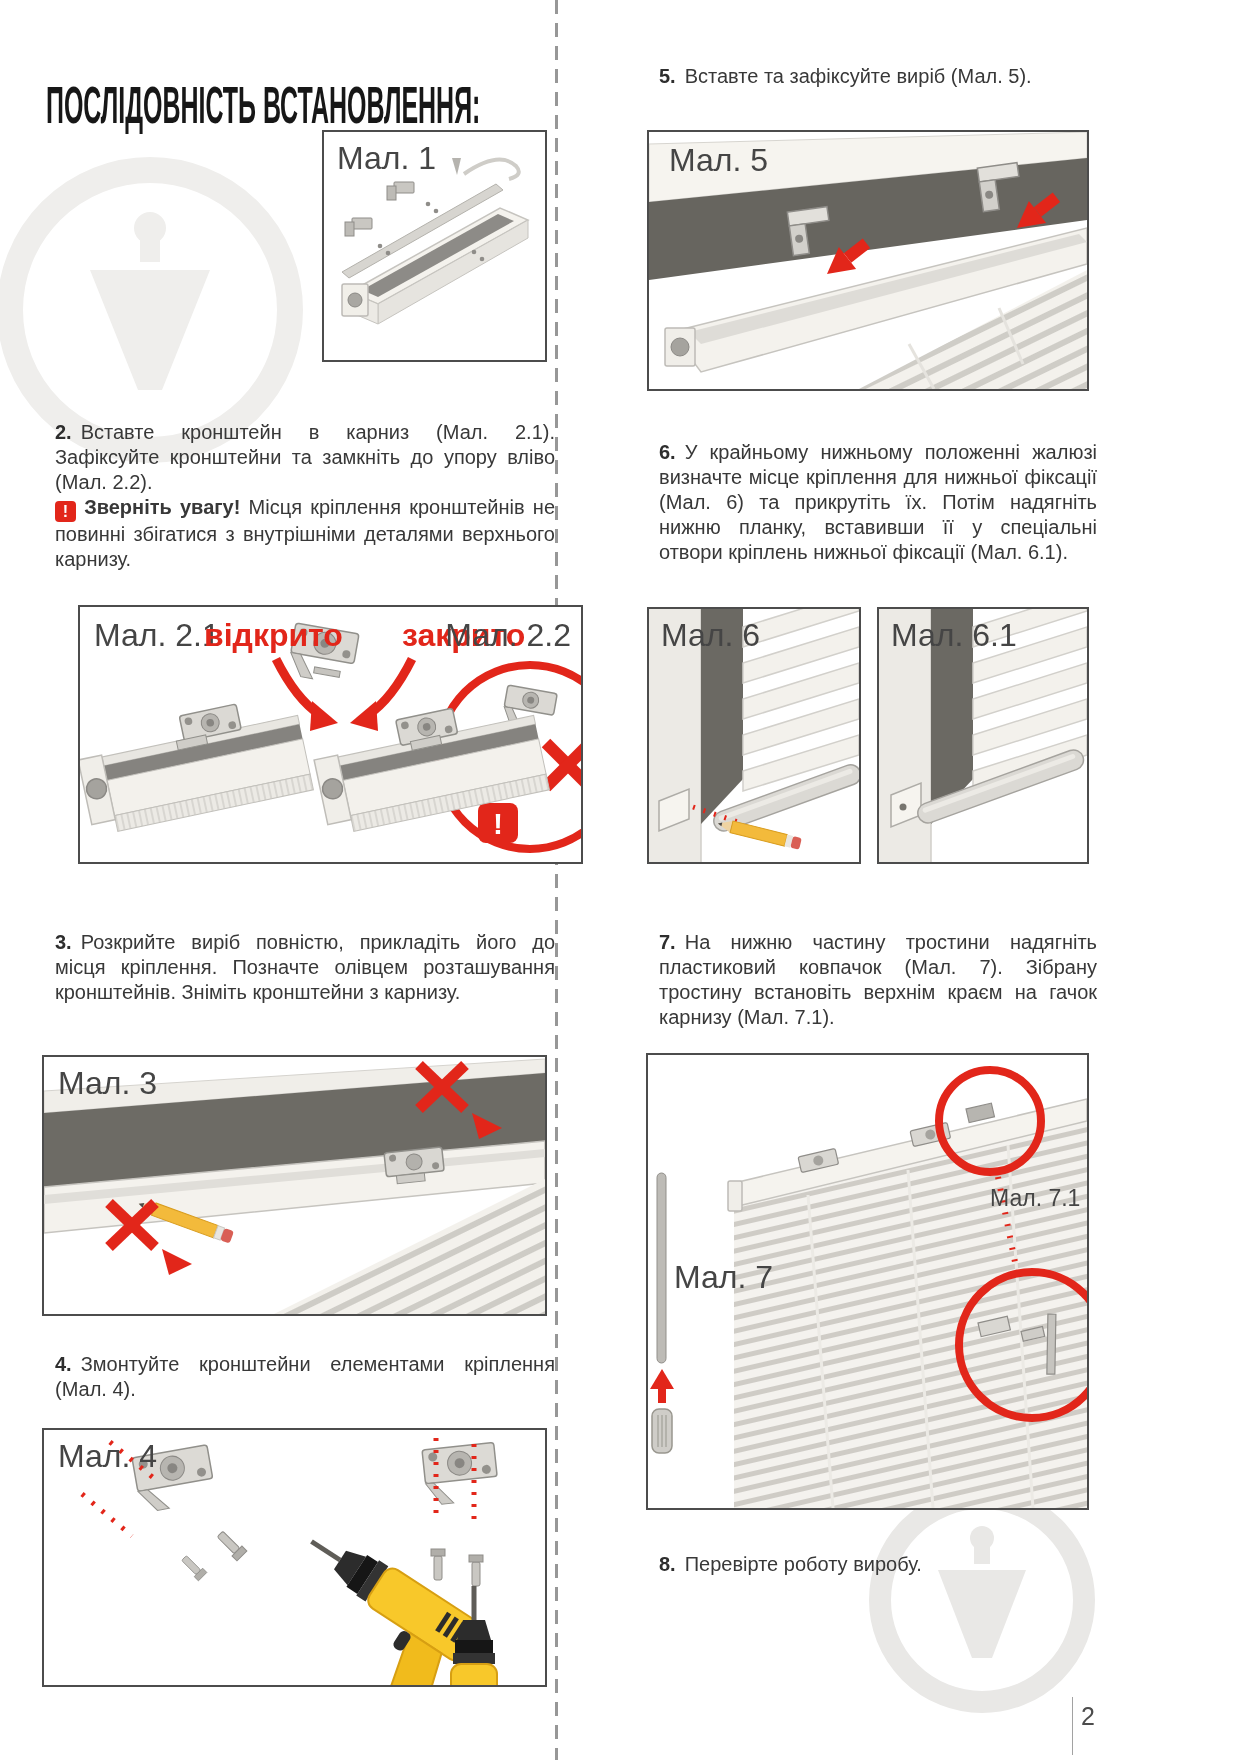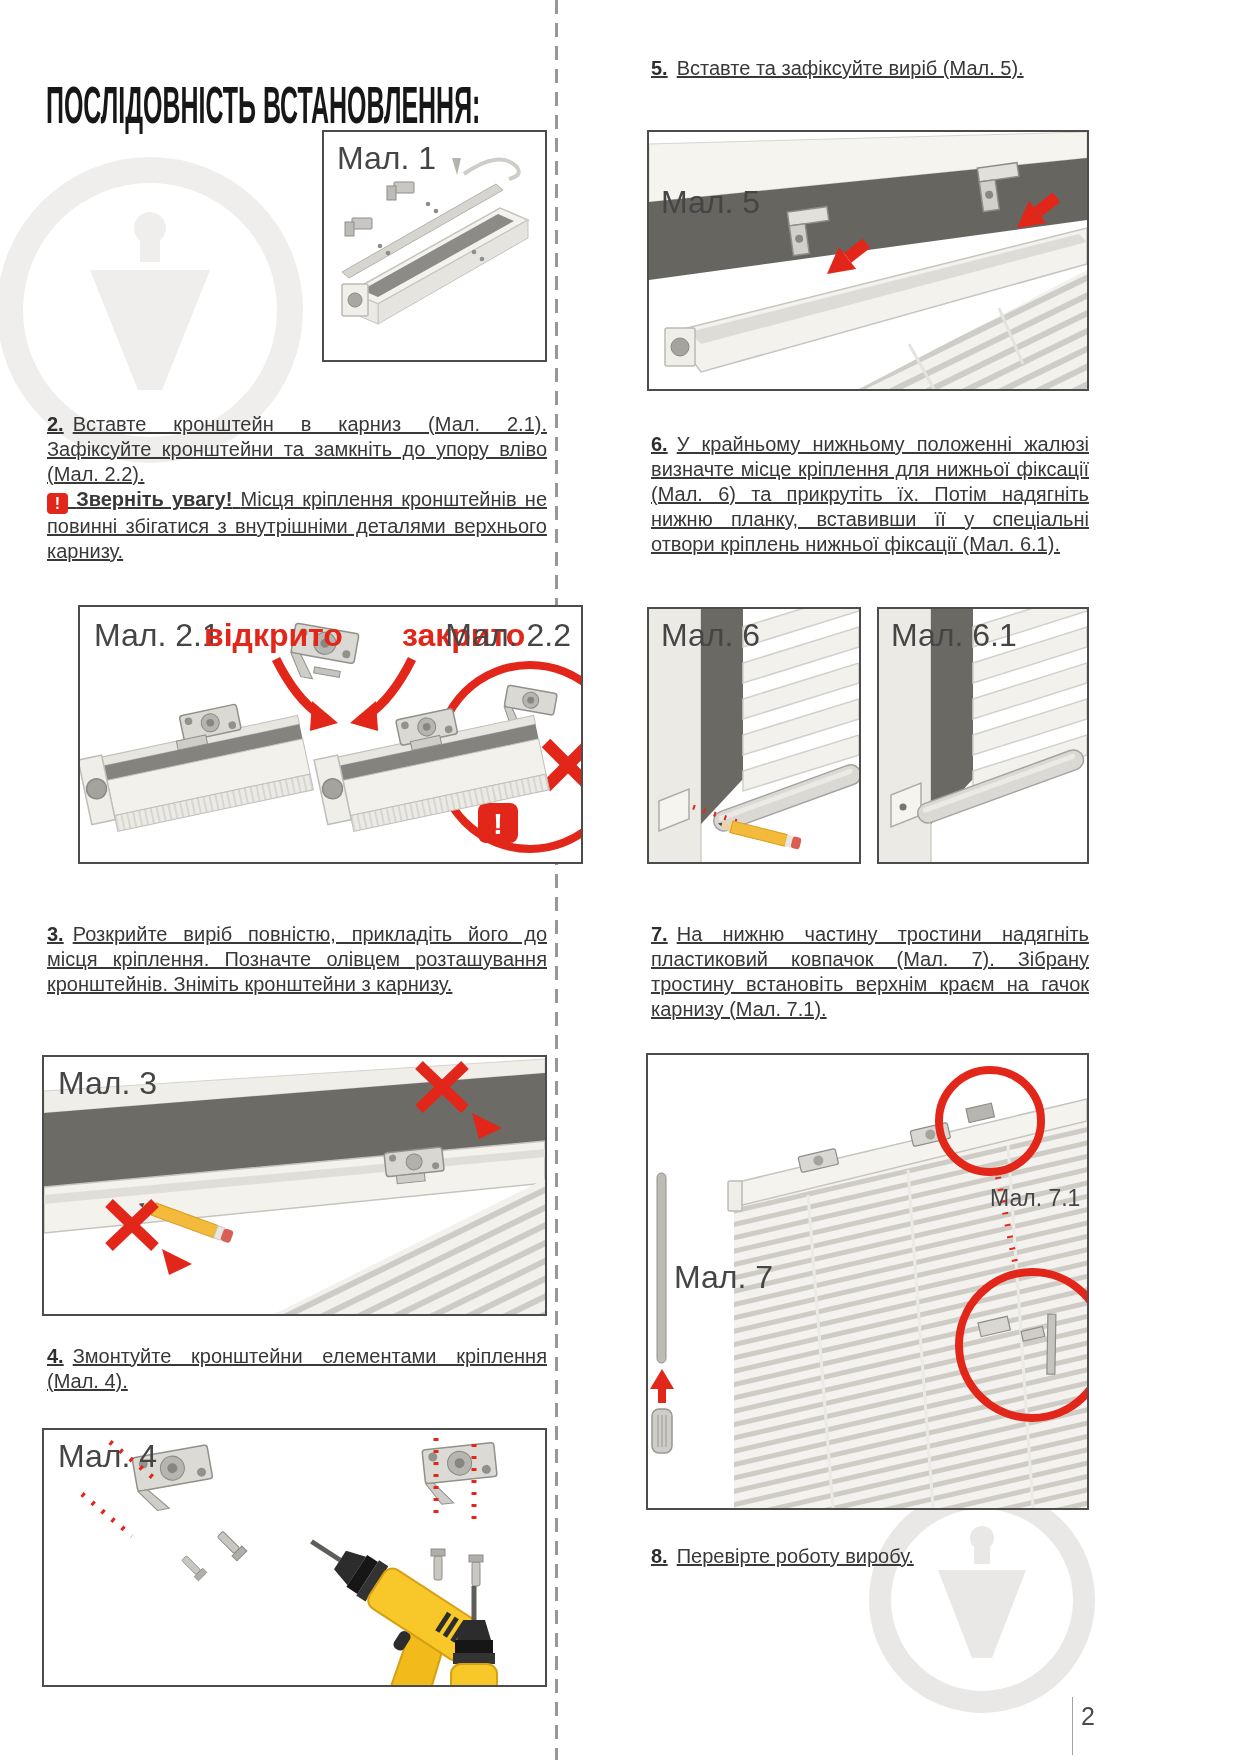--- a/index.html
+++ b/index.html
@@ -7,21 +7,21 @@
   .page{
     position:relative; width:1245px; height:1760px; background:#fff;
     font-family:"Liberation Sans", sans-serif; color:#383838; overflow:hidden;
   }
   .abs{position:absolute;}
   .title{
     left:46px; top:40px; font-size:52px; font-weight:bold; color:#171717;
     transform:scaleX(.48); transform-origin:0 0; white-space:nowrap; letter-spacing:0; z-index:2;
   }
   .step{
-    position:absolute; margin:4px; font-size:20px; line-height:25px; text-align:justify; z-index:2;text-decoration:underline;
+    position:absolute; margin:12px; font-size:20px; line-height:25px; text-align:justify; z-index:2;
   }
   .step .num{font-weight:bold; margin-right:9px; color:#2e2e2e;}
   .warn-badge{
     display:inline-block; width:21px; height:21px; background:var(--accent); border-radius:4px;
     color:#fff; font-weight:bold; font-size:16px; line-height:21px; text-align:center; vertical-align:-3px;
   }
   .fig{
     position:absolute; background:#fff; border:2px solid #4c4c4c; overflow:hidden; z-index:2;
   }
   .fig-label{
@@ -287,21 +287,21 @@
       </g>
       <use href="#drill4" transform="translate(430,190) rotate(90)"></use>
     </svg>
   </div>
 
   <p class="step" style="left:647px; top:52px; width:438px;">
     <b class="num">5.</b><span>Вставте та зафіксуйте виріб (Мал. 5).</span>
   </p>
 
   <div class="fig" style="left:647px; top:130px; width:438px; height:257px;">
-    <span class="fig-label" style="left:12px; top:10px;margin-top:42px;">Мал. 5</span>
+    <span class="fig-label" style="left:20px; top:10px;">Мал. 5</span>
     <svg class="fig-art" width="438" height="257" viewBox="0 0 438 257">
       <defs>
         <pattern id="slats5p" width="12" height="16" patternUnits="userSpaceOnUse" patternTransform="rotate(-26)">
           <rect width="12" height="16" fill="#f3f1ec"></rect>
             <rect width="12" height="6" fill="#cfcdc7"></rect>
         </pattern>
       </defs>
       <polygon points="0,12 438,0 438,26 0,70" fill="#f6f4ef" stroke="#d7d5d0" stroke-width="1"></polygon>
       <polygon points="0,70 438,26 438,88 0,148" fill="#67655f"></polygon>
       <g transform="translate(140,92) rotate(-8)">

